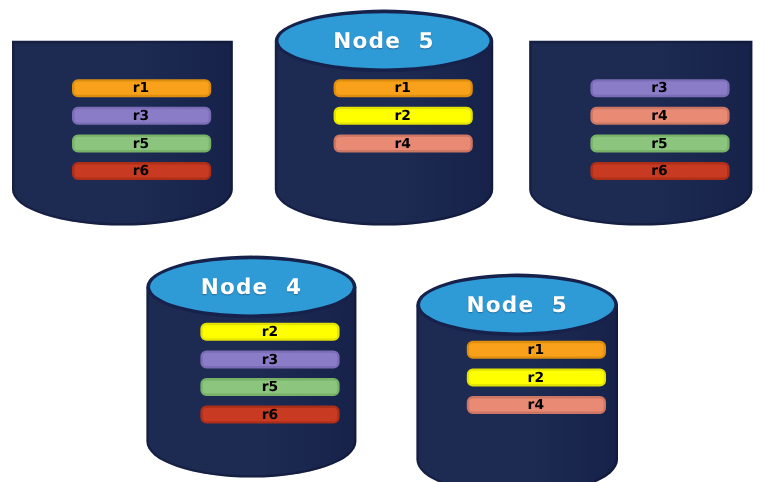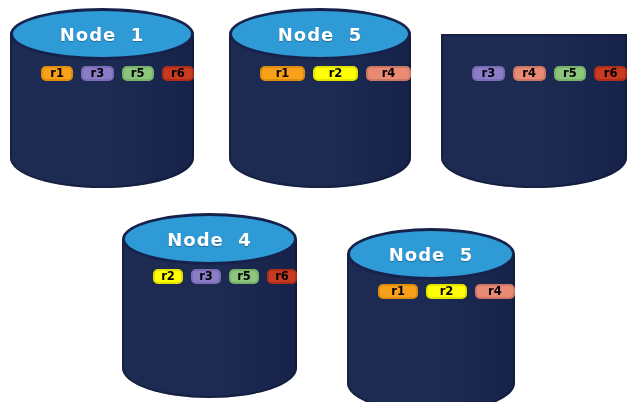--- a/index.html
+++ b/index.html
@@ -50,21 +50,21 @@
     font-size: 18px;
     font-weight: bold;
     letter-spacing: 1px;
     white-space: pre;
     text-shadow: 0 1px 1px rgba(10, 20, 50, 0.35);
   }
   .bars {
     position: absolute;
     left: 0; right: 0;
     display: flex;
-    flex-direction: row;
+    flex-direction: column;
     align-items: center;
     gap: 8px;
     padding-left: 31px;
   }
   .row-top .bars    { top: 58px; }
   .row-bottom .bars { top: 56px; }
   .bar {
     width: 116px;
     height: 15px;
     box-sizing: border-box;
@@ -79,23 +79,20 @@
     line-height: 1;
   }
 </style>
 </head>
 <body>
 
 <div class="canvas">
 
   <div class="node node-1 row-top">
     <div class="cyl-body"></div>
-    <div class="cyl-top">
-      <span class="node-title">Node  1</span>
-    </div>
     <div class="bars">
         <div class="bar" style="background-color: rgb(249, 161, 27); border-color: rgb(221, 142, 13);">r1</div>
         <div class="bar" style="background-color: rgb(139, 124, 200); border-color: rgb(122, 108, 181);">r3</div>
         <div class="bar" style="background-color: rgb(140, 197, 126); border-color: rgb(119, 178, 104);">r5</div>
         <div class="bar" style="background-color: rgb(200, 59, 34); border-color: rgb(174, 47, 24);">r6</div>
       </div>
   </div>
 
   <div class="node node-2 row-top">
     <div class="cyl-body"></div>

